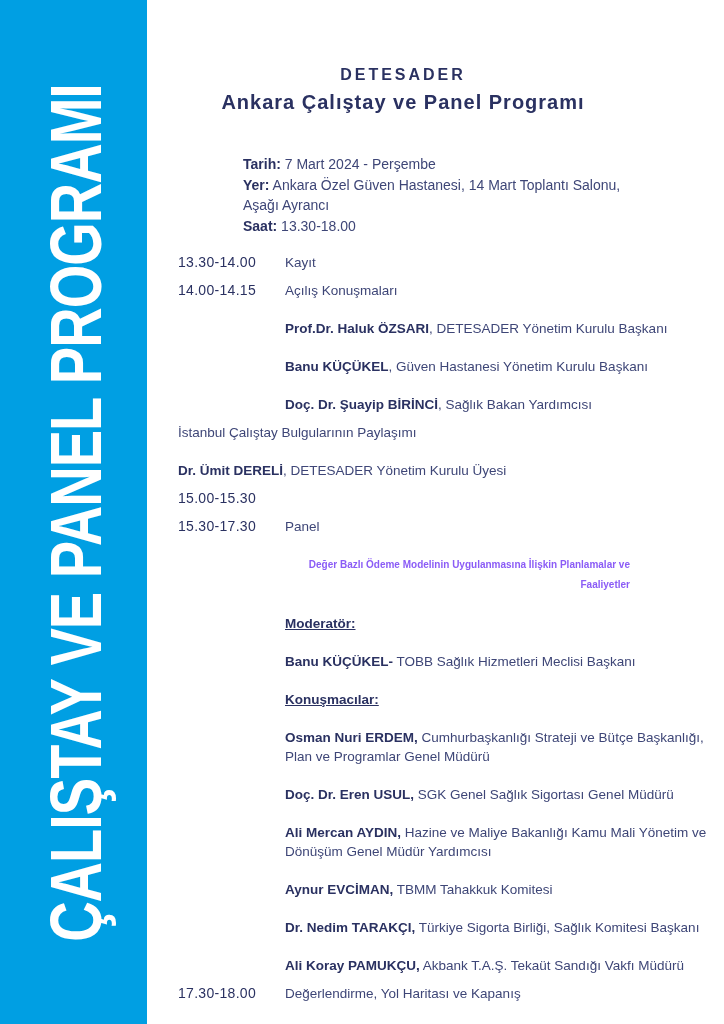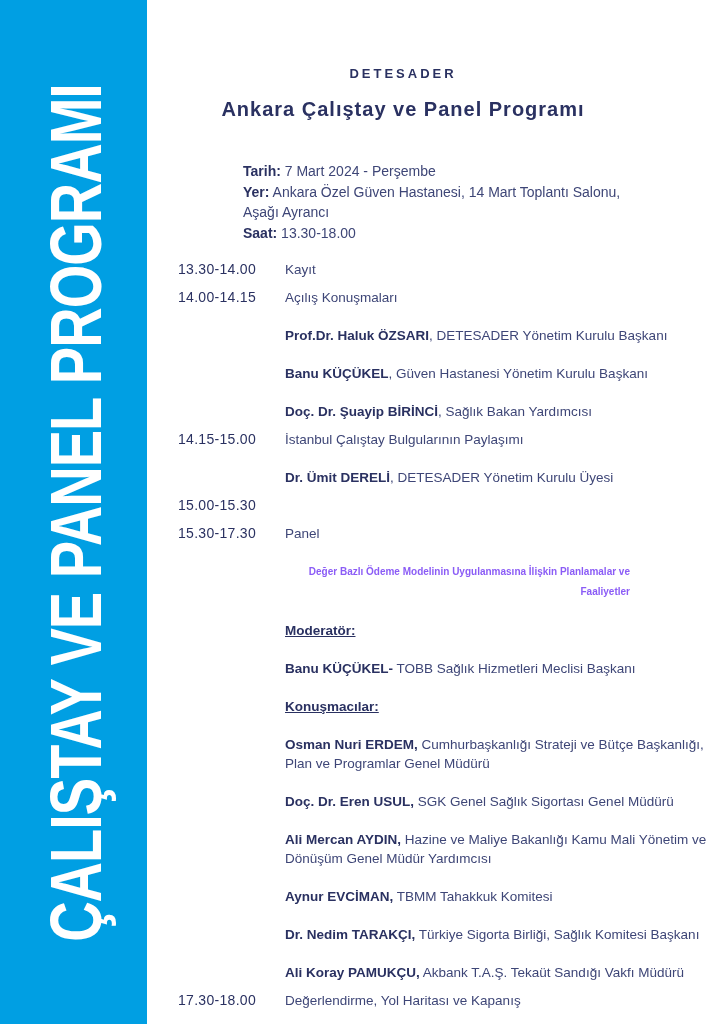--- a/index.html
+++ b/index.html
@@ -19,22 +19,22 @@
     position:absolute; left:76px; top:513px;
     transform:translate(-50%,-50%) rotate(-90deg) scale(1,1.28);
     transform-origin:center;
     white-space:nowrap;
     font-size:56px; font-weight:700; letter-spacing:-1px;
     color:#ffffff;
   }
   
   .content { position:absolute; left:147px; top:0; width:577px; height:1024px; }
   .header { margin-top:66px; width:512px; text-align:center; color:#2a3161; }
-  .header-org { font-size:13px; font-weight:700; letter-spacing:3px; }
-  .header-title { margin-top:17px; font-size:20px; font-weight:700; letter-spacing:1px; }
+  .header-org { font-size:16px; font-weight:700; letter-spacing:3px; }
+  .header-title { margin-top:7px; font-size:20px; font-weight:700; letter-spacing:1px; }
   .info {
     margin:40px 0 0 96px; width:392px;
     font-size:14px; line-height:20.5px; color:#3e4677;
   }
   .info strong, b, strong { color:#2a3161; font-weight:700; }
   .schedule { margin-top:17px; padding-left:31px; }
   .row { display:flex; margin-bottom:9px; }
   .row-time {
     width:107px; flex:none;
     font-size:14px; font-weight:400; letter-spacing:.3px; color:#2a3161;
@@ -85,21 +85,20 @@
         <div class="row-time">14.00-14.15</div>
         <div class="row-body">
           <p>Açılış Konuşmaları</p>
           <p><strong>Prof.Dr. Haluk ÖZSARI</strong><span>, DETESADER Yönetim Kurulu Başkanı</span></p>
           <p><strong>Banu KÜÇÜKEL</strong><span>, Güven Hastanesi Yönetim Kurulu Başkanı</span></p>
           <p><strong>Doç. Dr. Şuayip BİRİNCİ</strong><span>, Sağlık Bakan Yardımcısı</span></p>
         </div>
       </div>
 
       <div class="row">
-        <div class="row-time">14.15-15.00</div>
         <div class="row-body">
           <p>İstanbul Çalıştay Bulgularının Paylaşımı</p>
           <p><strong>Dr. Ümit DERELİ</strong><span>, DETESADER Yönetim Kurulu Üyesi</span></p>
         </div>
       </div>
 
       <div class="row">
         <div class="row-time">15.00-15.30</div>
       </div>
 

